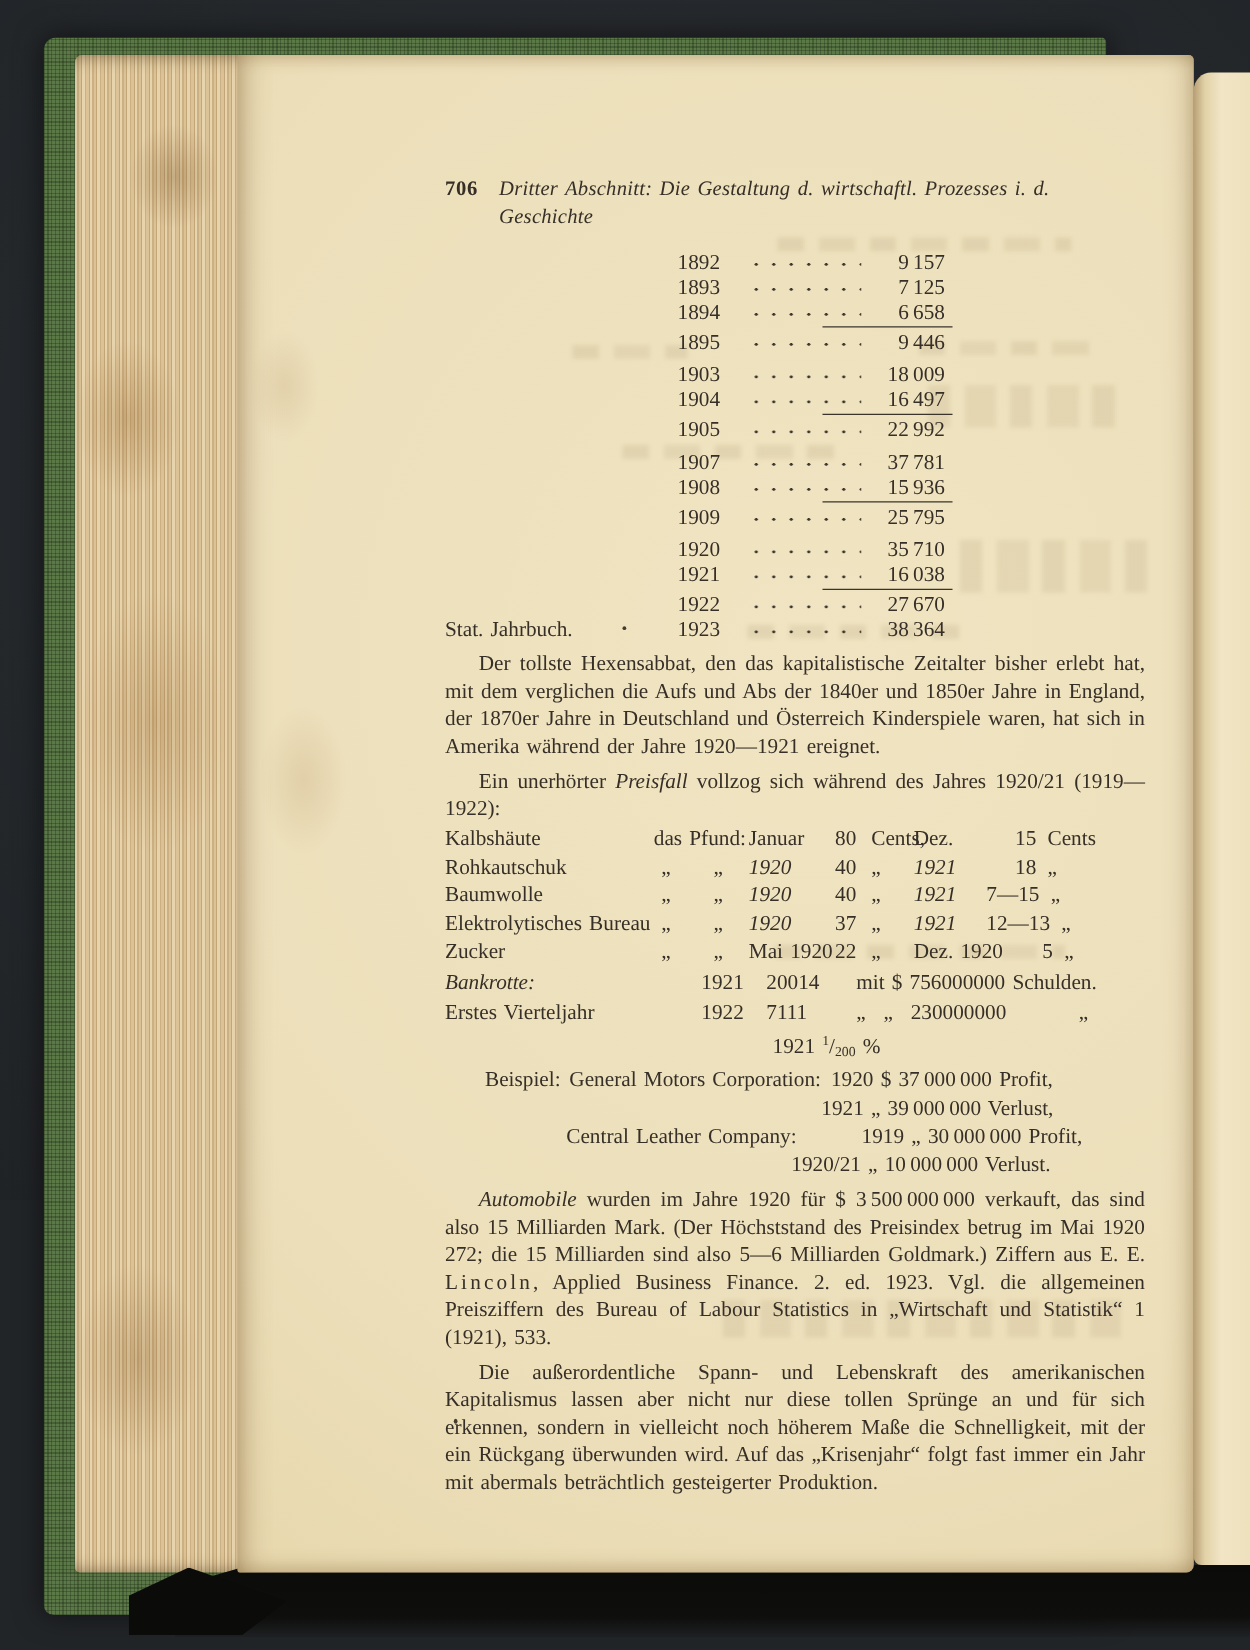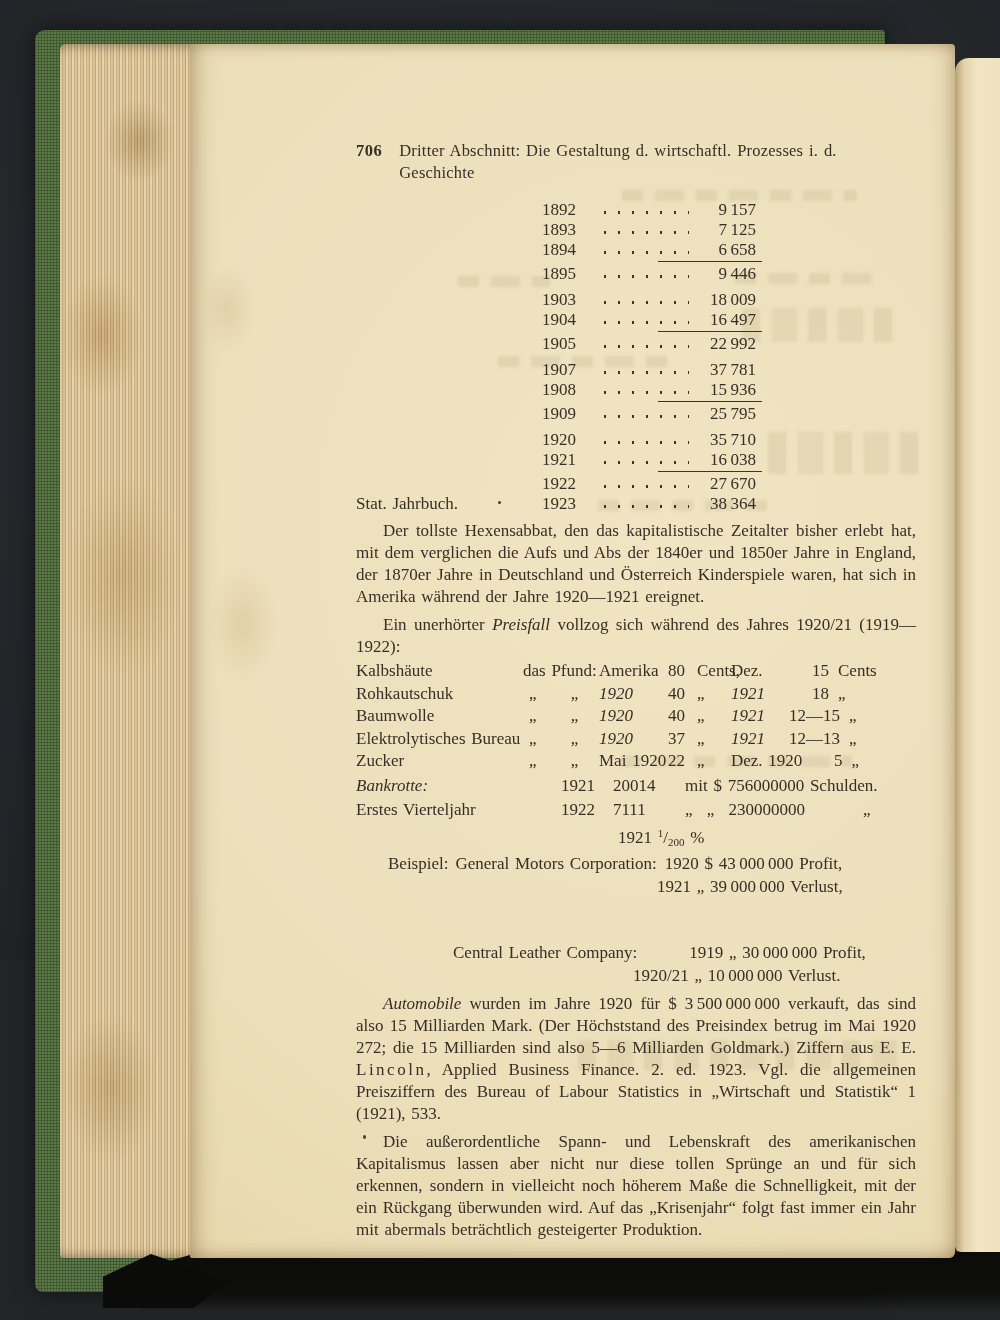--- a/index.html
+++ b/index.html
@@ -54,26 +54,26 @@
   .notch{position:absolute;left:103px;top:1254px;width:126px;height:54px;background:#0b0b09;
     clip-path:polygon(0 42%,38% 0,100% 50%,72% 100%,0 100%);}
   .bottom-paper-edge{position:absolute;left:520px;top:1250px;width:430px;height:4px;
     background:#dfcfa4;opacity:.8;border-radius:2px;}
 
   
   .content{position:absolute;left:166px;top:96px;width:560px;color:#362f27;
     font-size:17px;line-height:22px;word-spacing:1.5px;}
   .running-head{display:flex;align-items:baseline;margin-bottom:16px;font-size:16.5px;}
   .running-head .pageno{font-weight:bold;margin-right:17px;letter-spacing:.5px;}
-  .running-head .rh-title{letter-spacing:.2px;}
+  .running-head .rh-title{letter-spacing:.2px;font-style:italic;}
 
   .caption{margin-left:26px;margin-bottom:2px;}
 
   .prod-wrap{position:relative;margin-left:186px;width:214px;margin-top:2px;}
-  .prow{position:relative;display:flex;align-items:center;line-height:20px;}
+  .prow{position:relative;display:flex;align-items:flex-start;line-height:20px;}
   .prow .yr{width:44px;}
   .prow .dots{flex:1;height:1em;margin:0 9px;
     background-image:radial-gradient(circle,#3b342b 1.15px,transparent 1.4px);
     background-size:14px 5px;background-position:3px 72%;background-repeat:repeat-x;}
   .prow .val{width:58px;text-align:right;}
   .prow .rule{display:none;}
   .prow.has-rule{margin-bottom:4px;}
   .prow.has-rule .rule{display:block;position:absolute;right:-6px;bottom:-2px;width:104px;height:0;
     border-top:1.6px solid #3b342b;}
   .prow.has-gap{margin-bottom:6px;}
@@ -106,21 +106,21 @@
   .divline2{margin-left:262px;line-height:22.5px;}
   .frac sup{font-size:11px;vertical-align:6px;}
   .frac sub{font-size:11px;vertical-align:-3px;}
 
   
   .exline{line-height:22.5px;white-space:nowrap;}
   .ex1{margin-left:32px;}
   .ex1 .co{margin-left:7px;}
   .ex1 .va{margin-left:8px;}
   .ex2{margin-left:301px;}
-  .ex3{margin-left:97px;margin-top:44px;}
+  .ex3{margin-left:97px;}
   .ex3 .va{margin-left:52px;}
   .ex4{margin-left:277px;}
 
   
   .ghost{position:absolute;filter:blur(1.6px);opacity:.5;pointer-events:none;
     background:repeating-linear-gradient(90deg, rgba(150,128,86,.30) 0 21px, transparent 21px 33px,
       rgba(150,128,86,.26) 33px 62px, transparent 62px 74px);}
   .ghost.two{background:
     repeating-linear-gradient(90deg, rgba(150,128,86,.28) 0 18px, transparent 18px 30px, rgba(150,128,86,.24) 30px 55px, transparent 55px 66px),
     linear-gradient(transparent 0 14px, rgba(0,0,0,0) 14px);}
@@ -269,42 +269,42 @@
 
       <p class="para indent">Der tollste Hexensabbat, den das kapitalistische Zeitalter bisher erlebt hat, mit dem verglichen die Aufs und Abs der 1840er und 1850er Jahre in England, der 1870er Jahre in Deutschland und Österreich Kinderspiele waren, hat sich in Amerika während der Jahre 1920—1921 ereignet.</p>
 
       <p class="para indent"><span>Ein unerhörter </span><i>Preisfall</i><span> vollzog sich während des Jahres 1920/21 (1919—1922):</span></p>
 
       <div class="price-table">
 
           <div class="prl">
             <span class="nm">Kalbshäute</span>
             <span class="pfund">das Pfund:</span>
-            <span class="d1">Amerika</span>
+            <span class="d1">Januar</span>
             <span class="v1">80</span>
             <span class="mid">Cents,</span>
             <span class="rest"><span class="d2">Dez.</span><span class="v2">15</span><span class="unit">Cents</span></span>
           </div>
 
           <div class="prl">
             <span class="nm">Rohkautschuk</span>
             <span class="pfund ditto">„ „</span>
             <span class="d1 it" style="font-style: italic;">1920</span>
             <span class="v1">40</span>
             <span class="mid">„</span>
             <span class="rest"><span class="d2 it" style="font-style: italic;">1921</span><span class="v2">18</span><span class="unit">„</span></span>
           </div>
 
           <div class="prl">
             <span class="nm">Baumwolle</span>
             <span class="pfund ditto">„ „</span>
             <span class="d1 it" style="font-style: italic;">1920</span>
             <span class="v1">40</span>
             <span class="mid">„</span>
-            <span class="rest"><span class="d2 it" style="font-style: italic;">1921</span><span class="v2">12—15</span><span class="unit">„</span></span>
+            <span class="rest"><span class="d2 it" style="font-style: italic;">1921</span><span class="v2">7—15</span><span class="unit">„</span></span>
           </div>
 
           <div class="prl">
             <span class="nm">Elektrolytisches Bureau</span>
             <span class="pfund ditto">„ „</span>
             <span class="d1 it" style="font-style: italic;">1920</span>
             <span class="v1">37</span>
             <span class="mid">„</span>
             <span class="rest"><span class="d2 it" style="font-style: italic;">1921</span><span class="v2">12—13</span><span class="unit">„</span></span>
           </div>
@@ -327,21 +327,21 @@
       </div>
       <div class="bkr">
         <span>Erstes Vierteljahr</span>
         <span>1922</span>
         <span>7111</span>
         <span><span class="ditto2">„ „ 230000000</span><span class="r2d">„</span></span>
       </div>
 
       <div class="divline2"><span>1921</span>&nbsp;<span class="frac"><sup>1</sup>/<sub>200</sub></span>&nbsp;<span>%</span></div>
 
-      <div class="exline ex1"><span>Beispiel:</span><span class="co">General Motors Corporation:</span><span class="va">1920 $ 43 000 000 Profit,</span></div>
+      <div class="exline ex1"><span>Beispiel:</span><span class="co">General Motors Corporation:</span><span class="va">1920 $ 37 000 000 Profit,</span></div>
       <div class="exline ex2">1921 „ 39 000 000 Verlust,</div>
       <div class="exline ex3"><span>Central Leather Company:</span><span class="va">1919 „ 30 000 000 Profit,</span></div>
       <div class="exline ex4">1920/21 „ 10 000 000 Verlust.</div>
 
       <p class="para indent"><i>Automobile</i><span> wurden im Jahre 1920 für $ 3 500 000 000 verkauft, das sind also 15 Milliarden Mark. (Der Höchststand des Preisindex betrug im Mai 1920 272; die 15 Milliarden sind also 5—6 Milliarden Goldmark.) Ziffern aus E. E. </span><span class="sp">Lincoln</span><span>, Applied Business Finance. 2. ed. 1923. Vgl. die allgemeinen Preisziffern des Bureau of Labour Statistics in „Wirtschaft und Statistik“ 1 (1921), 533.</span></p>
 
       <p class="para indent">Die außerordentliche Spann- und Lebenskraft des amerikanischen Kapitalismus lassen aber nicht nur diese tollen Sprünge an und für sich erkennen, sondern in vielleicht noch höherem Maße die Schnelligkeit, mit der ein Rückgang überwunden wird. Auf das „Krisenjahr“ folgt fast immer ein Jahr mit abermals beträchtlich gesteigerter Produktion.</p>
 
     </div>
   </div>

